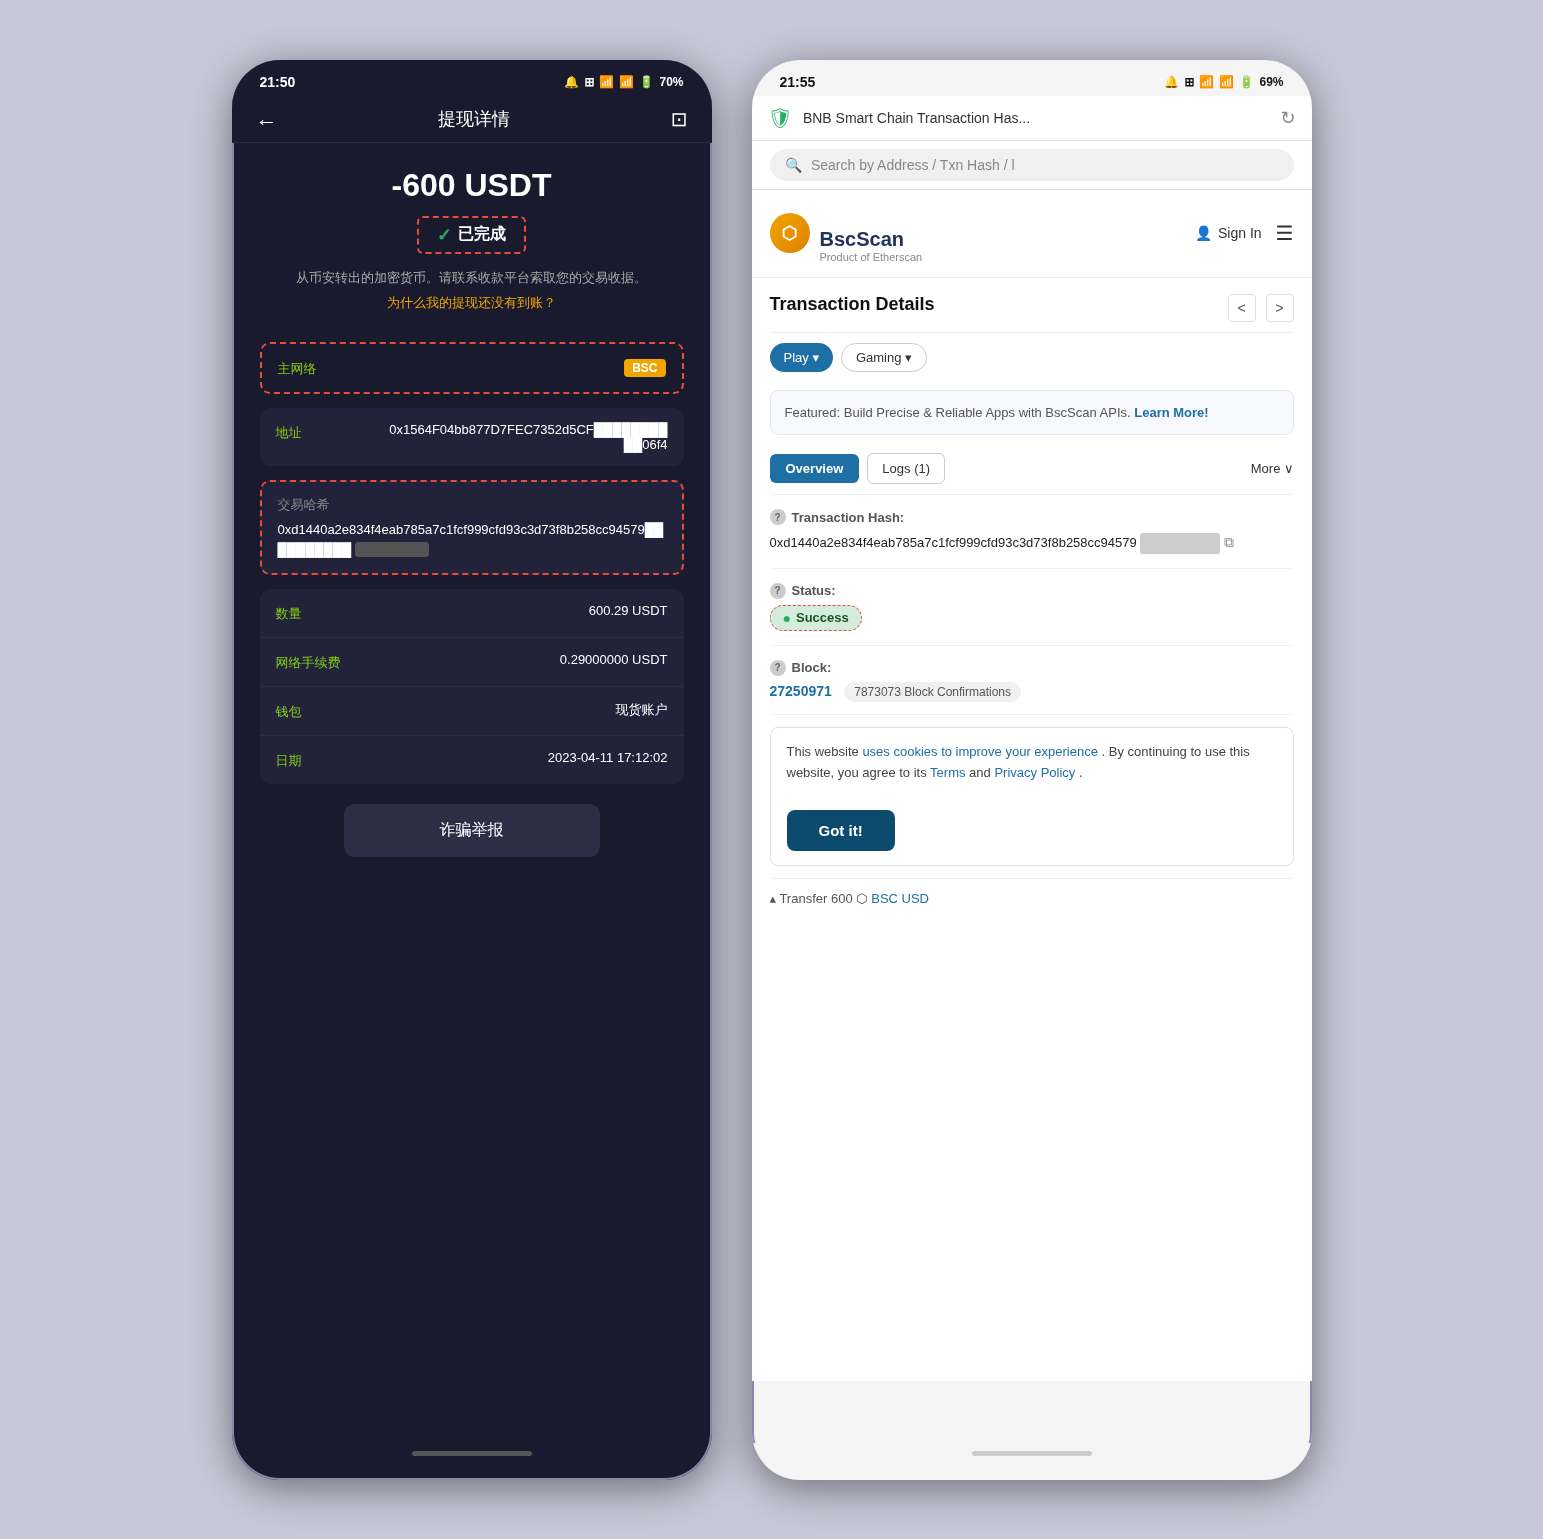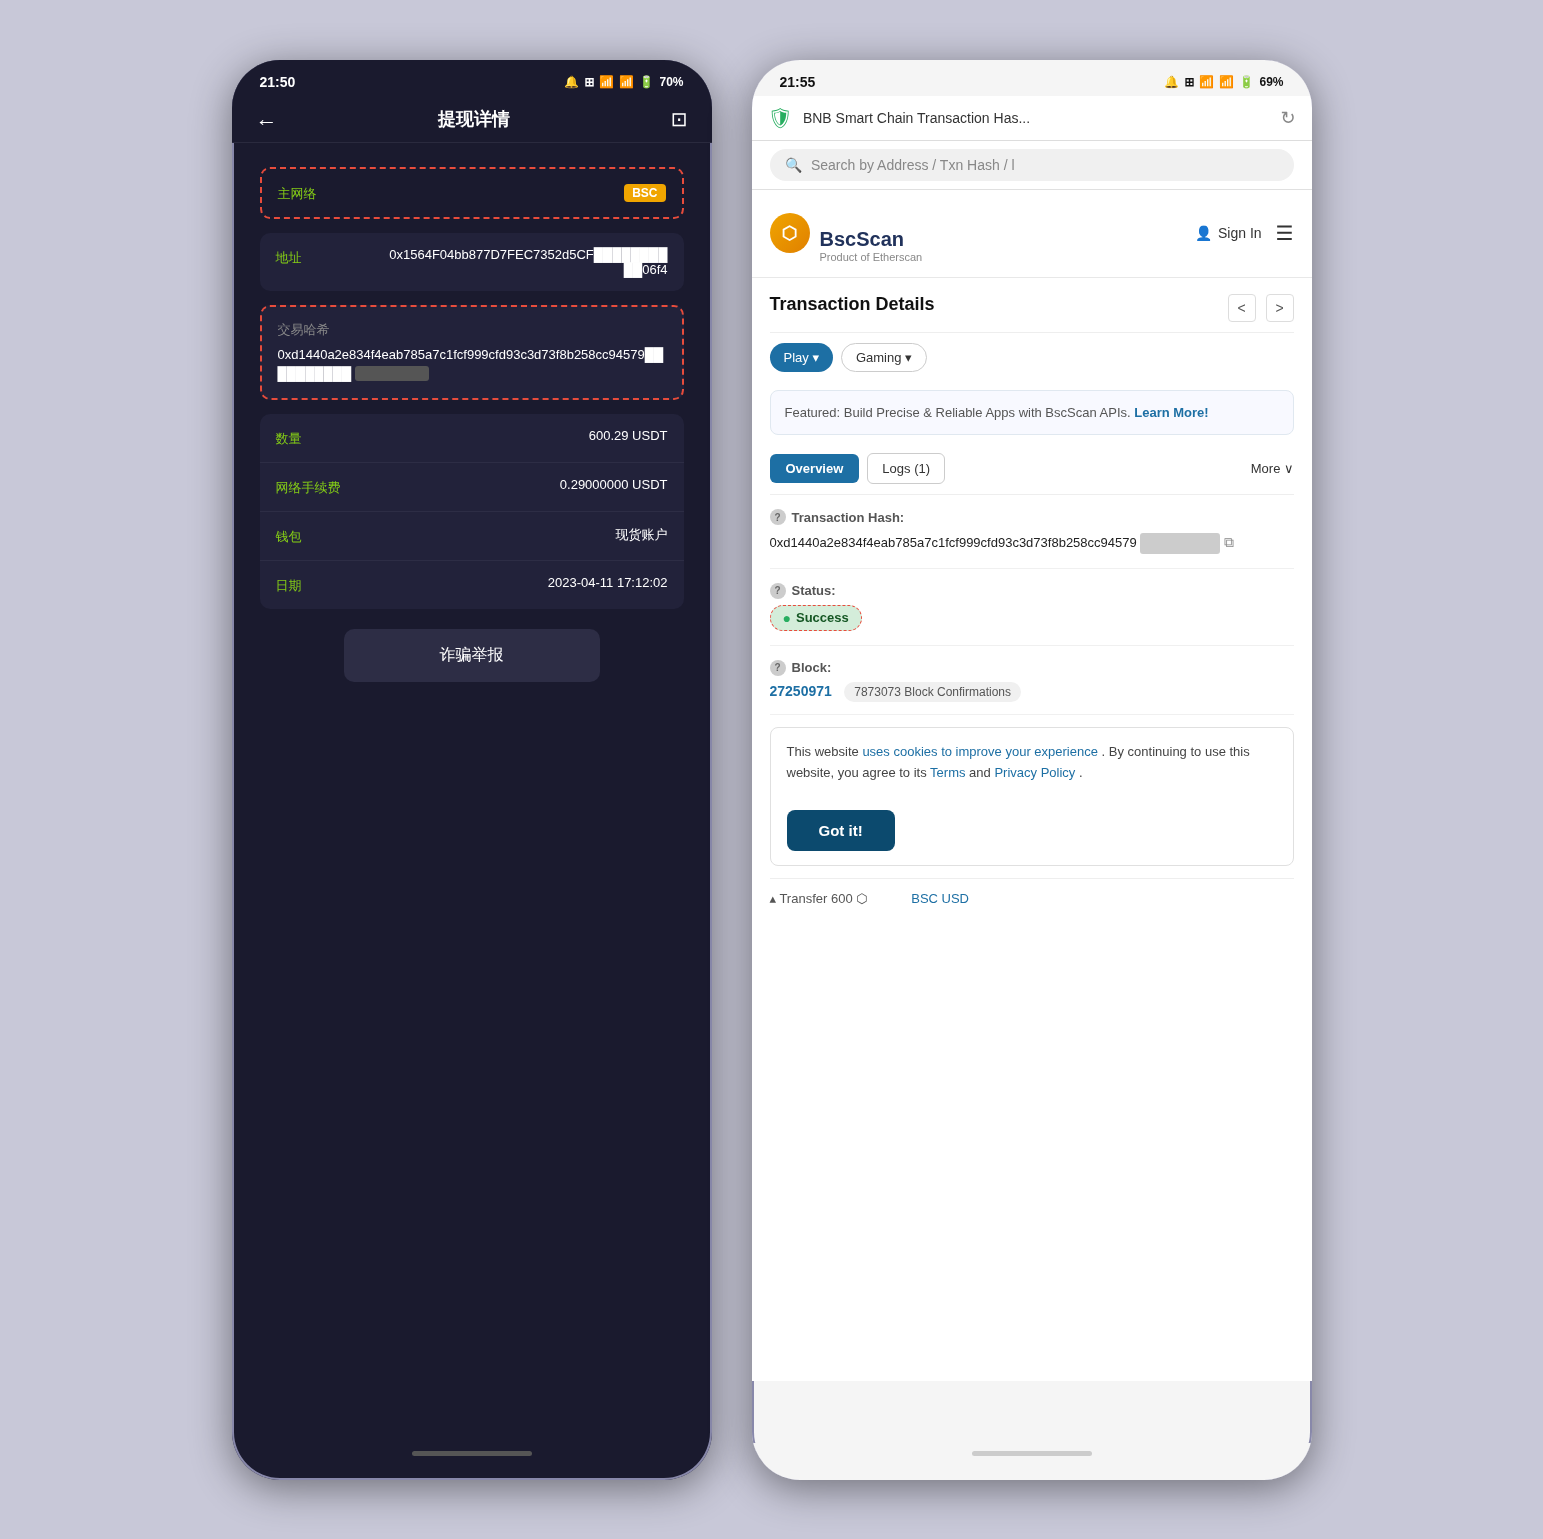--- a/index.html
+++ b/index.html
@@ -43,21 +43,21 @@
     .phone-left .status-icons { display: flex; gap: 5px; align-items: center; font-size: 12px; }
     .phone-left .nav-bar {
       background: #1a1a2e;
       display: flex;
       align-items: center;
       justify-content: space-between;
       padding: 10px 24px 10px;
       border-bottom: 1px solid #2a2a3e;
     }
     .nav-back { color: #fff; font-size: 22px; cursor: pointer; }
-    .nav-title { color: #fff; font-size: 18px; font-weight: 700; }
+    .nav-title { color: #fff; font-size: 18px; font-weight: 400; }
     .nav-icon { color: #fff; font-size: 20px; cursor: pointer; }
 
     .left-body {
       padding: 24px 28px;
       display: flex;
       flex-direction: column;
       gap: 0;
     }
 
     .amount-section {
@@ -363,21 +363,21 @@
       padding: 12px 32px; font-size: 15px; font-weight: 600;
       cursor: pointer; margin-top: 6px;
     }
 
     .transfer-row {
       padding: 12px 0;
       font-size: 13px;
       color: #555;
       border-top: 1px solid #eee;
     }
-    .transfer-link { color: #1d6fa4; cursor: pointer; margin-left: 40px; }
+    .transfer-link { color: #1d6fa4; cursor: pointer; }
 
     .bottom-bar {
       position: absolute;
       bottom: 0;
       left: 0; right: 0;
       padding: 8px 0 14px;
       display: flex;
       justify-content: center;
     }
   </style>
@@ -399,20 +399,29 @@
   </div>
 
   <div class="nav-bar">
     <span class="nav-back">←</span>
     <span class="nav-title">提现详情</span>
     <span class="nav-icon">⊡</span>
   </div>
 
   <div class="left-body">
 
+    <div class="amount-section">
+      <div class="amount-text">-600 USDT</div>
+      <div class="completed-badge">
+        <span class="check-circle">✓</span>
+        <span>已完成</span>
+      </div>
+      <div class="desc-text">从币安转出的加密货币。请联系收款平台索取您的交易收据。</div>
+      <div class="why-link">为什么我的提现还没有到账？</div>
+    </div>
 
     <div class="network-row">
       <span class="info-label">主网络</span>
       <span class="bsc-badge">BSC</span>
     </div>
 
     <div class="info-section">
       <div class="info-row">
         <span class="info-label">地址</span>
         <span class="info-value">0x1564F04bb877D7FEC7352d5CF██████████06f4</span>

